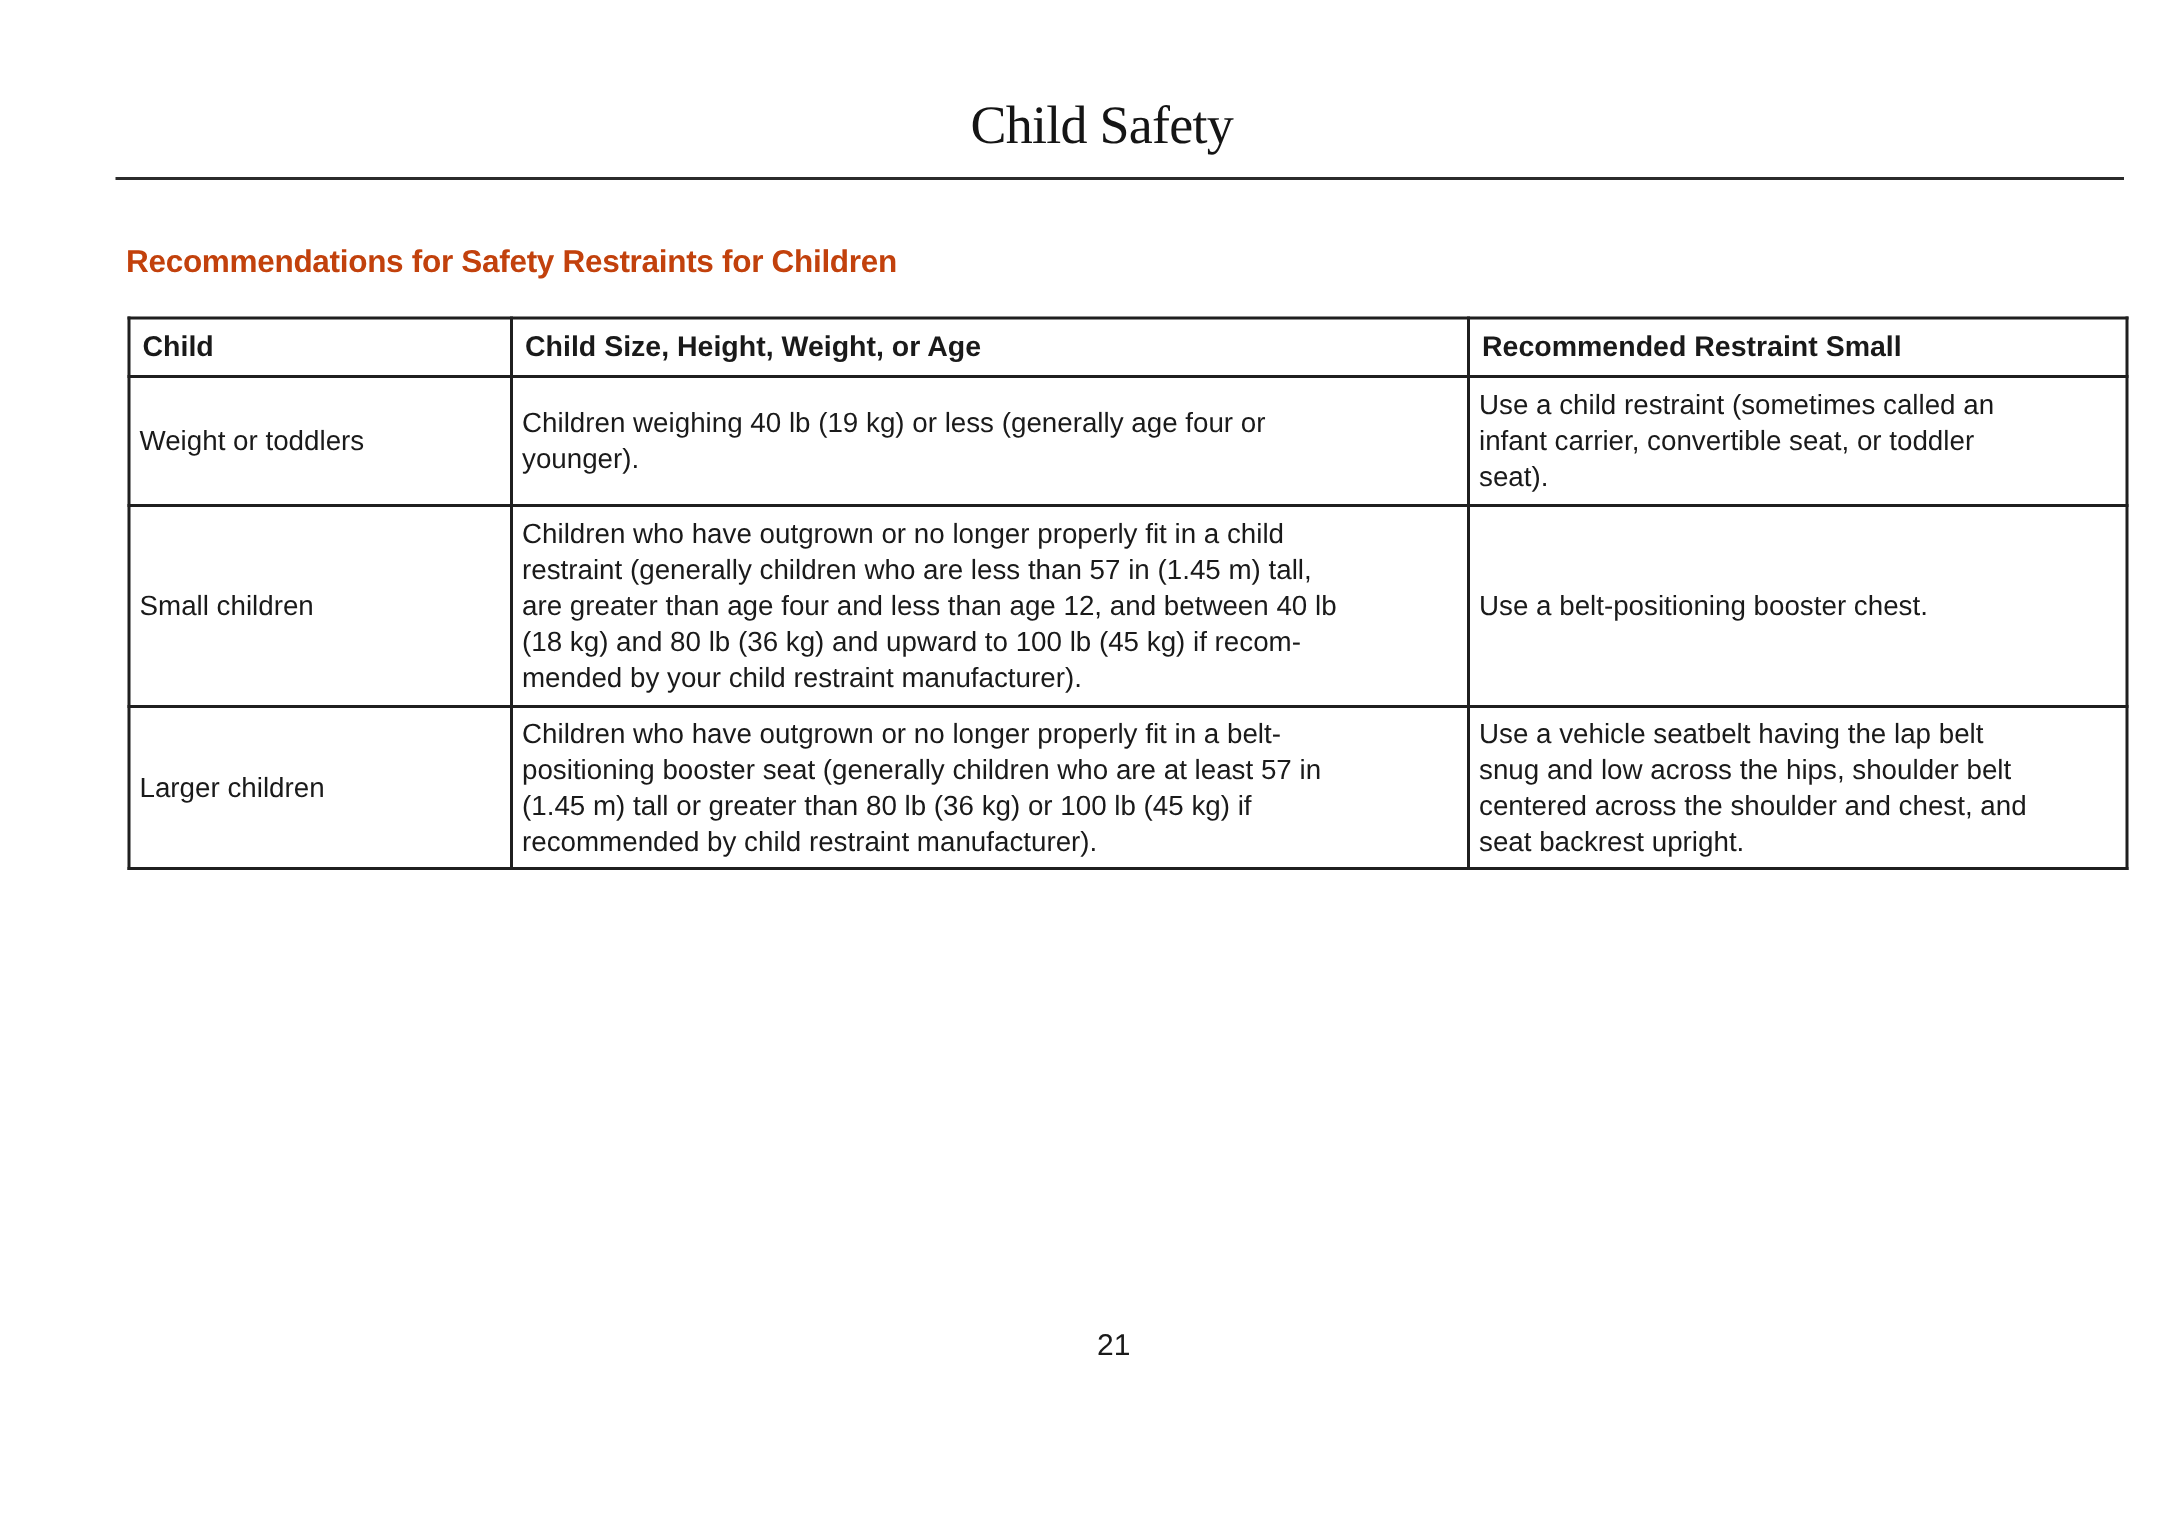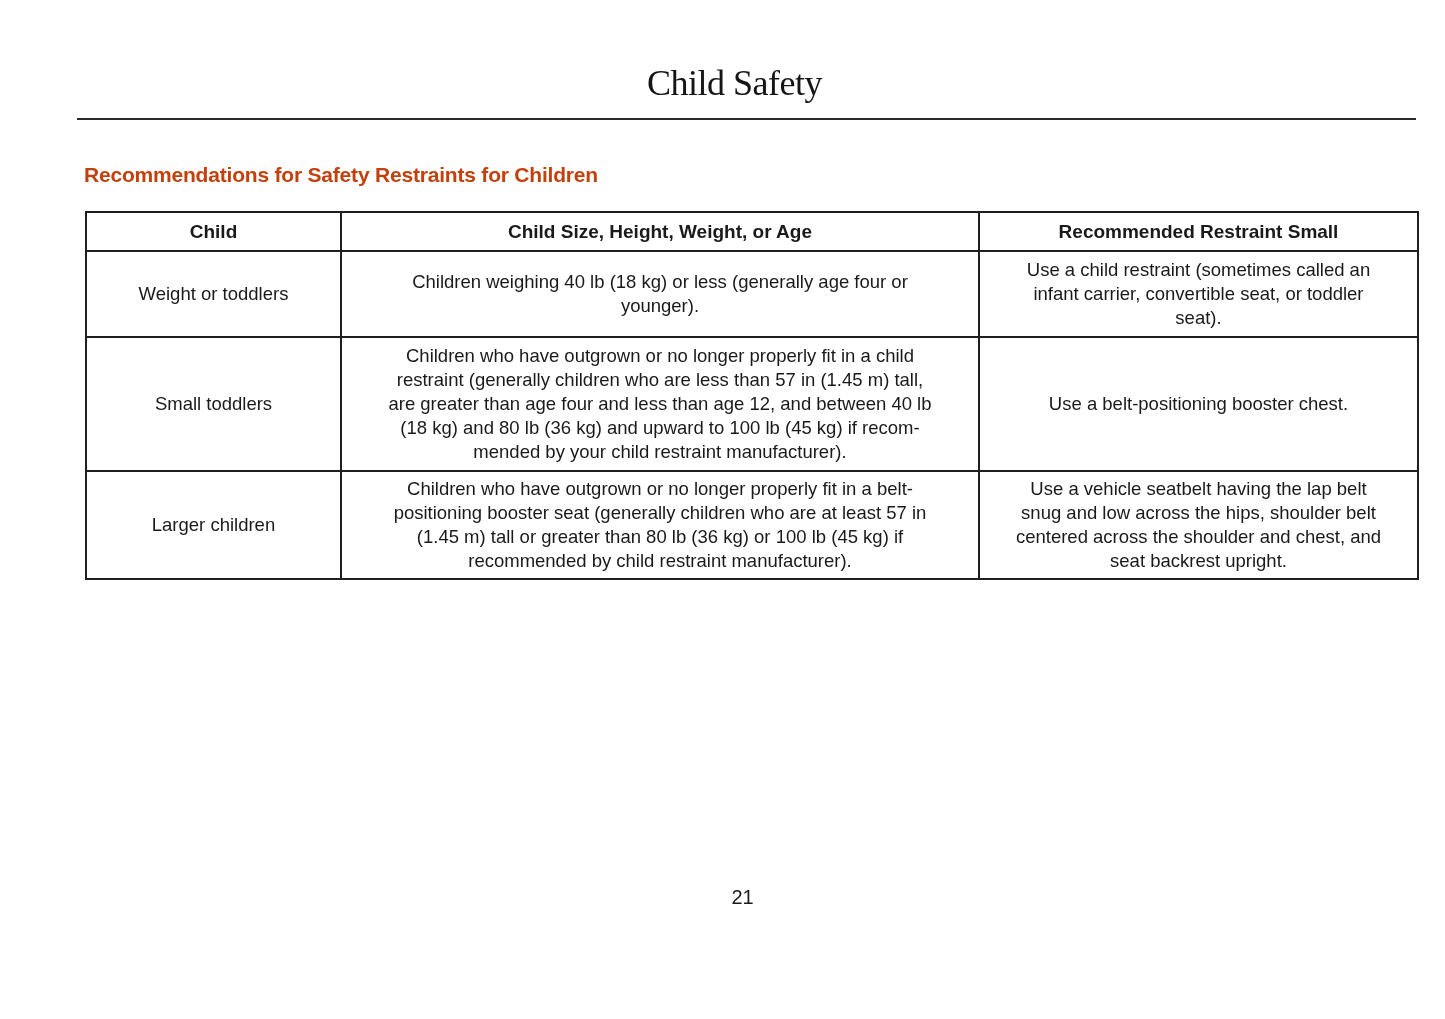--- a/index.html
+++ b/index.html
@@ -51,21 +51,21 @@
     width: 1332px;
     border-collapse: collapse;
     table-layout: fixed;
   }
   table.restraints col.c1 { width: 255px; }
   table.restraints col.c2 { width: 638px; }
   table.restraints col.c3 { width: 439px; }
   table.restraints th,
   table.restraints td {
     border: 2px solid #1f1f1f;
-    text-align: center;
+    text-align: left;
     vertical-align: middle;
     color: #1a1a1a;
   }
   table.restraints th {
     font-size: 19px;
     font-weight: 700;
     height: 33px;
     padding: 2px 8px;
   }
   table.restraints td {
@@ -107,28 +107,28 @@
   <thead>
     <tr>
       <th>Child</th>
       <th>Child Size, Height, Weight, or Age</th>
       <th>Recommended Restraint Small</th>
     </tr>
   </thead>
   <tbody>
     <tr class="row-infants">
       <td>Weight or toddlers</td>
-      <td>Children weighing 40 lb (18 kg) or less (generally age four or
+      <td>Children weighing 40 lb (19 kg) or less (generally age four or
 younger).</td>
       <td>Use a child restraint (sometimes called an
 infant carrier, convertible seat, or toddler
 seat).</td>
     </tr>
     <tr class="row-small">
-      <td>Small toddlers</td>
+      <td>Small children</td>
       <td>Children who have outgrown or no longer properly fit in a child
 restraint (generally children who are less than 57 in (1.45 m) tall,
 are greater than age four and less than age 12, and between 40 lb
 (18 kg) and 80 lb (36 kg) and upward to 100 lb (45 kg) if recom-
 mended by your child restraint manufacturer).</td>
       <td>Use a belt-positioning booster chest.</td>
     </tr>
     <tr class="row-larger">
       <td>Larger children</td>
       <td>Children who have outgrown or no longer properly fit in a belt-

